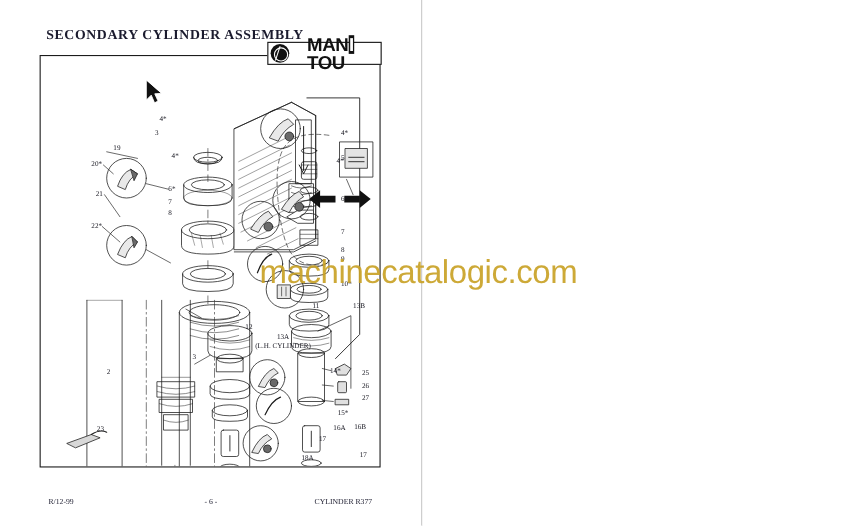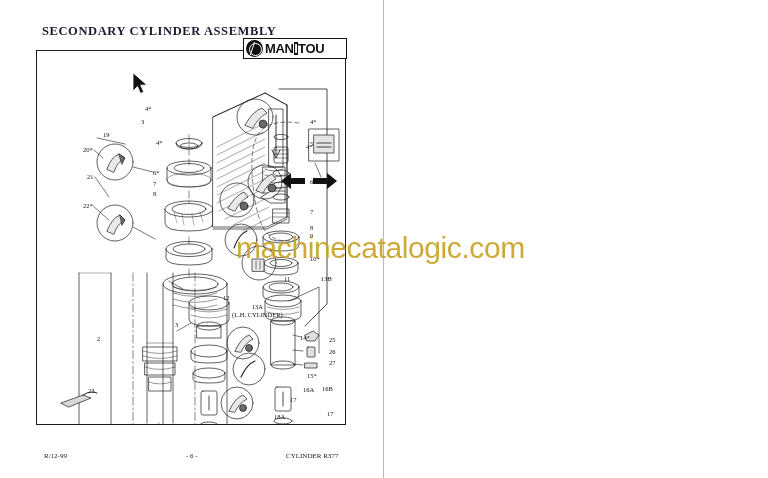--- a/index.html
+++ b/index.html
@@ -74,24 +74,24 @@
     content: "";
     position: absolute;
     left: 5.5px; top: 2px;
     width: 5px; height: 13px;
     border-left: 1.4px solid #fff;
     transform: skewX(-18deg);
   }
   .logo-word {
     font-family: "Liberation Sans", sans-serif;
     font-weight: bold;
-    font-size: 13px;
+    font-size: 17px;
     letter-spacing: -0.3px;
     color: #111;
-    margin-left: 2px;
+    margin-left: 16px;
     line-height: 1;
   }
   .logo-word .bar {
     display: inline-block;
     background: #111;
     color: #fff;
     padding: 0 0.5px;
   }
 
   .diagram-frame {

